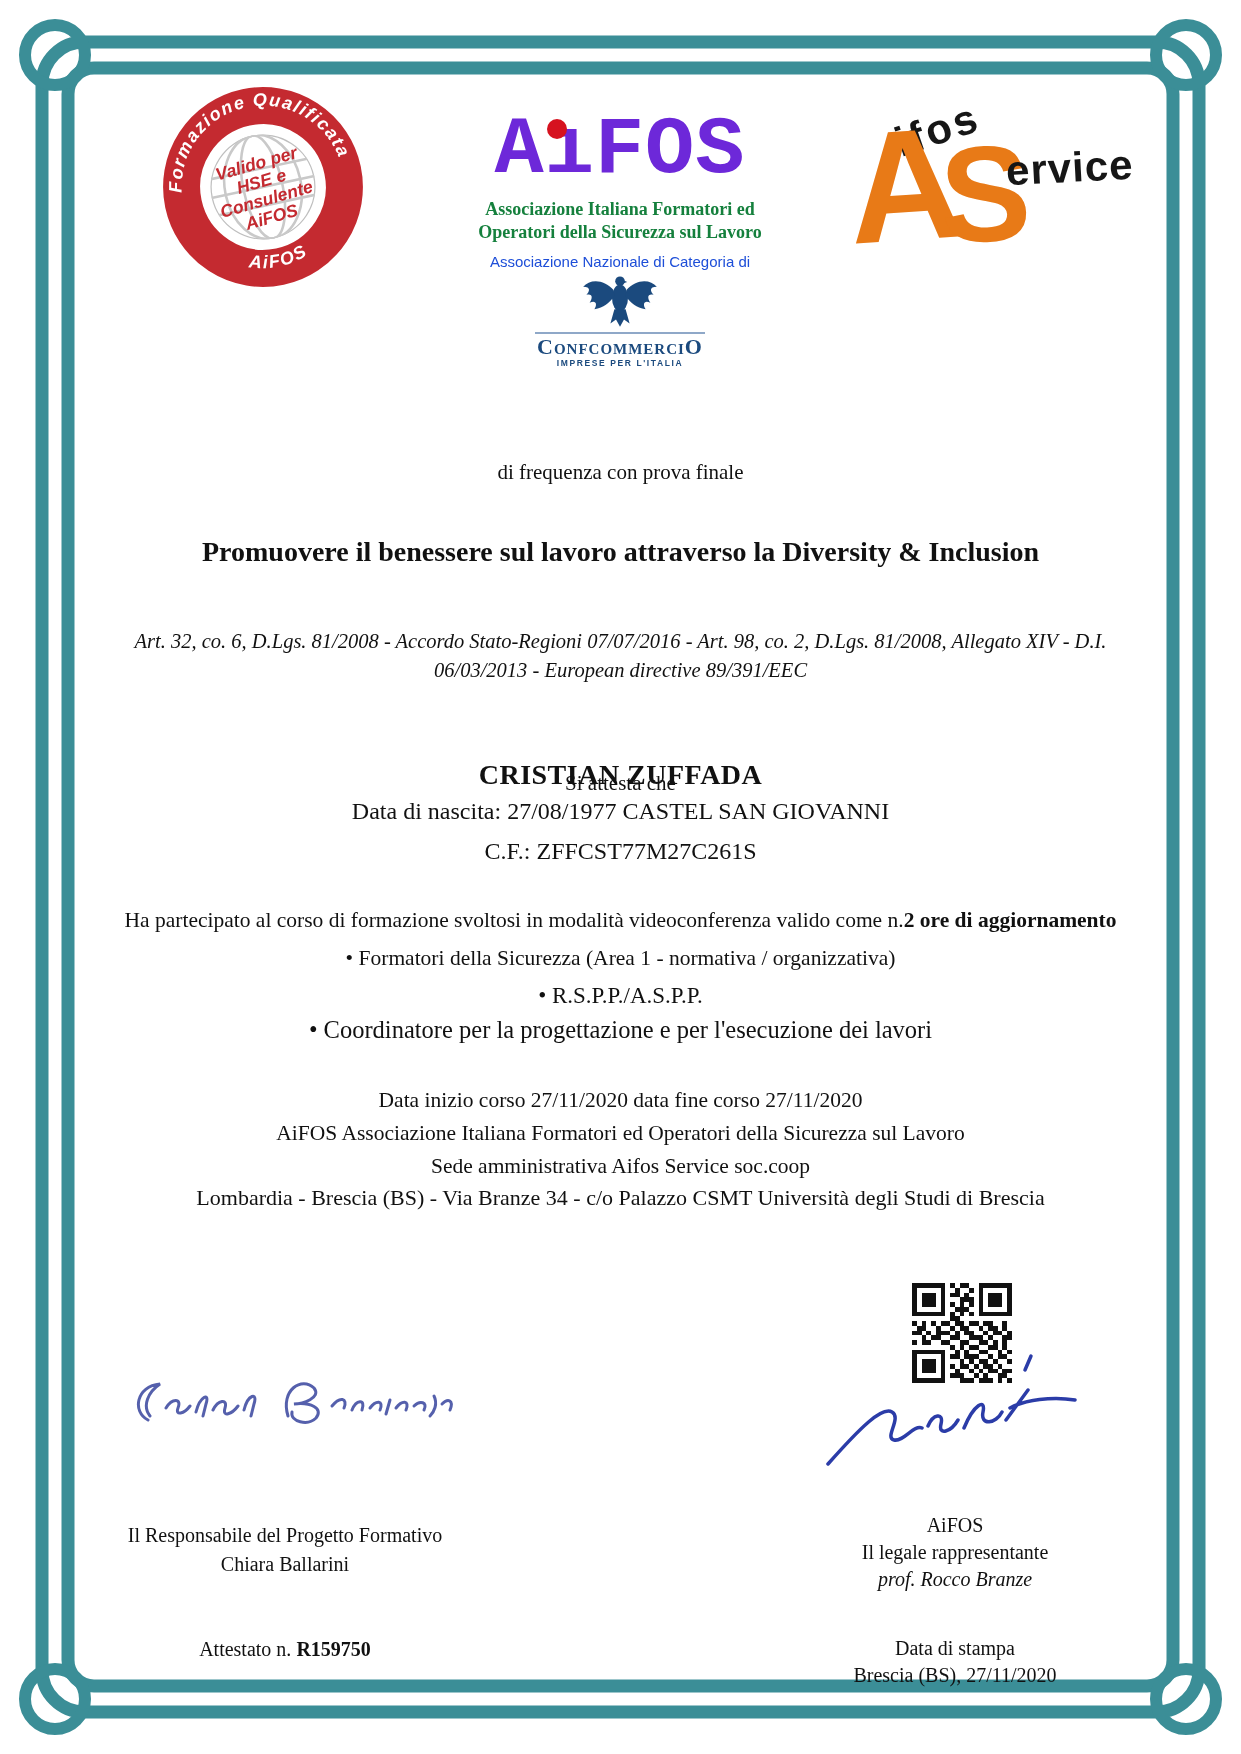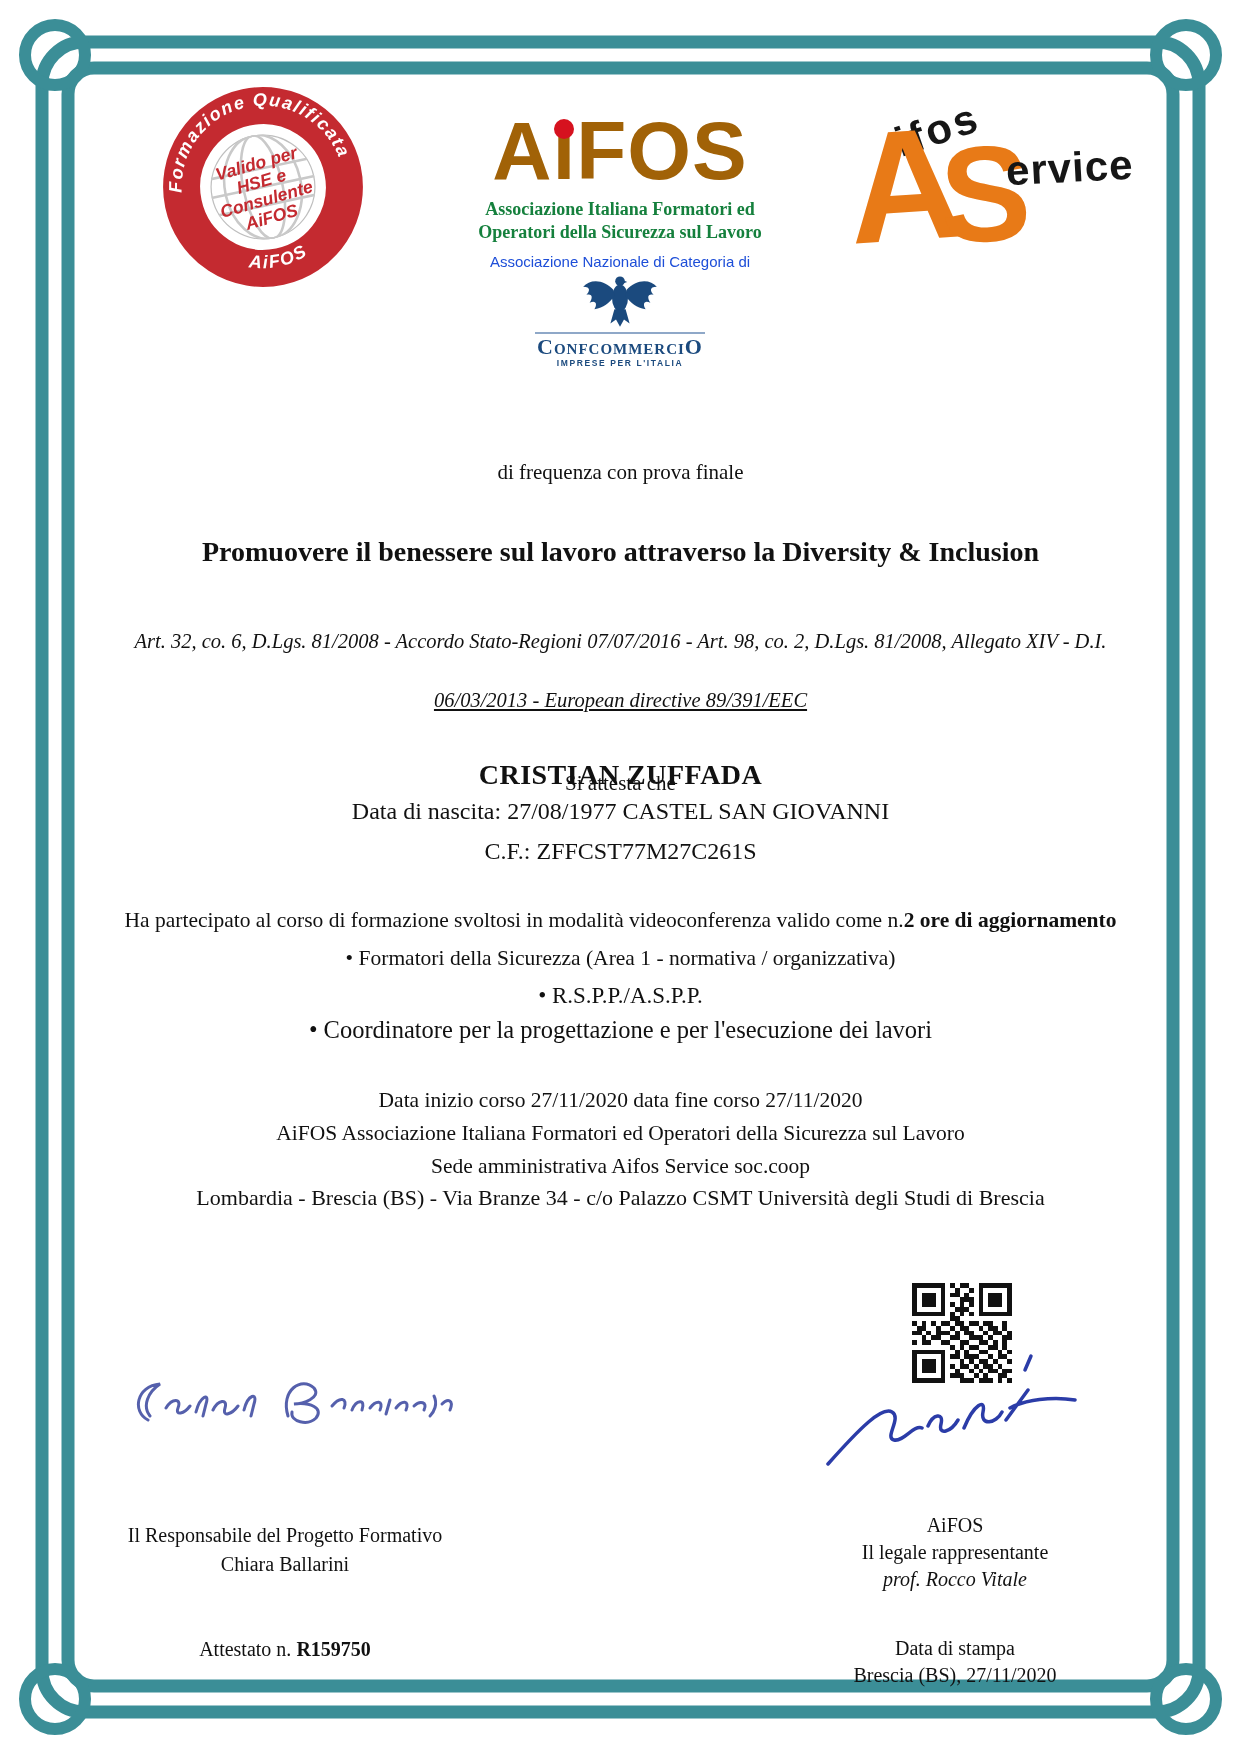--- a/index.html
+++ b/index.html
@@ -10,22 +10,22 @@
   
   .border-frame{position:absolute;left:0;top:0;width:1241px;height:1754px;}
 
   
   .stamp{position:absolute;left:160px;top:84px;width:206px;height:206px;}
   .stamp-arc{font:italic 700 17.5px "Liberation Sans", sans-serif;fill:#ffffff;letter-spacing:1.5px;}
   .stamp-inner text{font:italic 700 17px "Liberation Sans", sans-serif;fill:#C42A30;text-anchor:middle;}
 
   
   .aifos-logo{position:absolute;left:380px;top:110px;width:480px;text-align:center;}
-  .aifos-word{font-family:Liberation Sans, sans-serif;font-weight:700;font-size:82px;line-height:1;
-              color:#a16207;letter-spacing:1px;}
+  .aifos-word{font-family:Liberation Mono, monospace;font-weight:700;font-size:82px;line-height:1;
+              color:#6d28d9;letter-spacing:1px;}
   .i-wrap{position:relative;display:inline-block;}
   .i-dot{position:absolute;top:9px;left:2px;width:20px;height:20px;border-radius:50%;background:#D6121F;}
   .aifos-sub{font-weight:700;font-size:18px;line-height:1.25;color:#15803d;margin-top:6px;}
   .aifos-cat{font-family:"Liberation Sans", sans-serif;font-size:15px;color:#1d4ed8;margin-top:10px;}
   .confc{margin-top:4px;}
   .confc-eagle{display:block;margin:0 auto;}
   .confc-rule{width:170px;height:2px;background:#8FA8C8;margin:2px auto 1px auto;}
   .confc-name{font-family:"Liberation Serif", serif;font-variant:small-caps;font-weight:700;
               font-size:22px;letter-spacing:1px;color:#1B4A7E;line-height:1.05;}
   .confc-sub{font-family:"Liberation Sans", sans-serif;font-weight:700;font-size:8.5px;
@@ -42,21 +42,21 @@
             transform:rotate(-19deg);letter-spacing:3px;}
   .svc-ervice{position:absolute;left:158px;top:52px;font-size:42px;font-weight:700;color:#161616;
               transform:rotate(-3deg);letter-spacing:1px;}
 
   
   .main-title{top:352px;font-size:80px;font-weight:700;font-style:italic;color:#C9122B;letter-spacing:3px;}
   .subtitle{top:460px;font-size:21px;}
   .course-title{top:528px;font-size:28px;font-weight:700;line-height:48px;white-space:normal;}
   .legal{font-style:italic;font-size:20.5px;}
   .legal1{top:630px;}
-  .legal2{top:689px;text-decoration:underline;}
+  .legal2{top:659px;}
 
   
   .intro{top:727px;font-size:21px;margin-top:44px;}
   .name{top:759px;font-size:28px;font-weight:700;letter-spacing:.5px;}
   .birth{top:798px;font-size:24px;}
   .cf{top:838px;font-size:24px;}
 
   
   .participation{top:908px;font-size:21.5px;}
   .bullet1{top:946px;font-size:21.5px;}
@@ -436,21 +436,21 @@
     </g>
   </svg>
 
   <div class="col-left role-left">
     <div>Il Responsabile del Progetto Formativo</div>
     <div>Chiara Ballarini</div>
   </div>
   <div class="col-right block-right">
     <div>AiFOS</div>
     <div>Il legale rappresentante</div>
-    <div class="italic">prof. Rocco Vitale</div>
+    <div class="italic">prof. Rocco Branze</div>
   </div>
 
   <div class="col-left footer-left">
     <div><span>Attestato n. </span><span class="b">R159750</span></div>
   </div>
   <div class="col-right footer-right">
     <div>Data di stampa</div>
     <div>Brescia (BS), 27/11/2020</div>
   </div>
 

